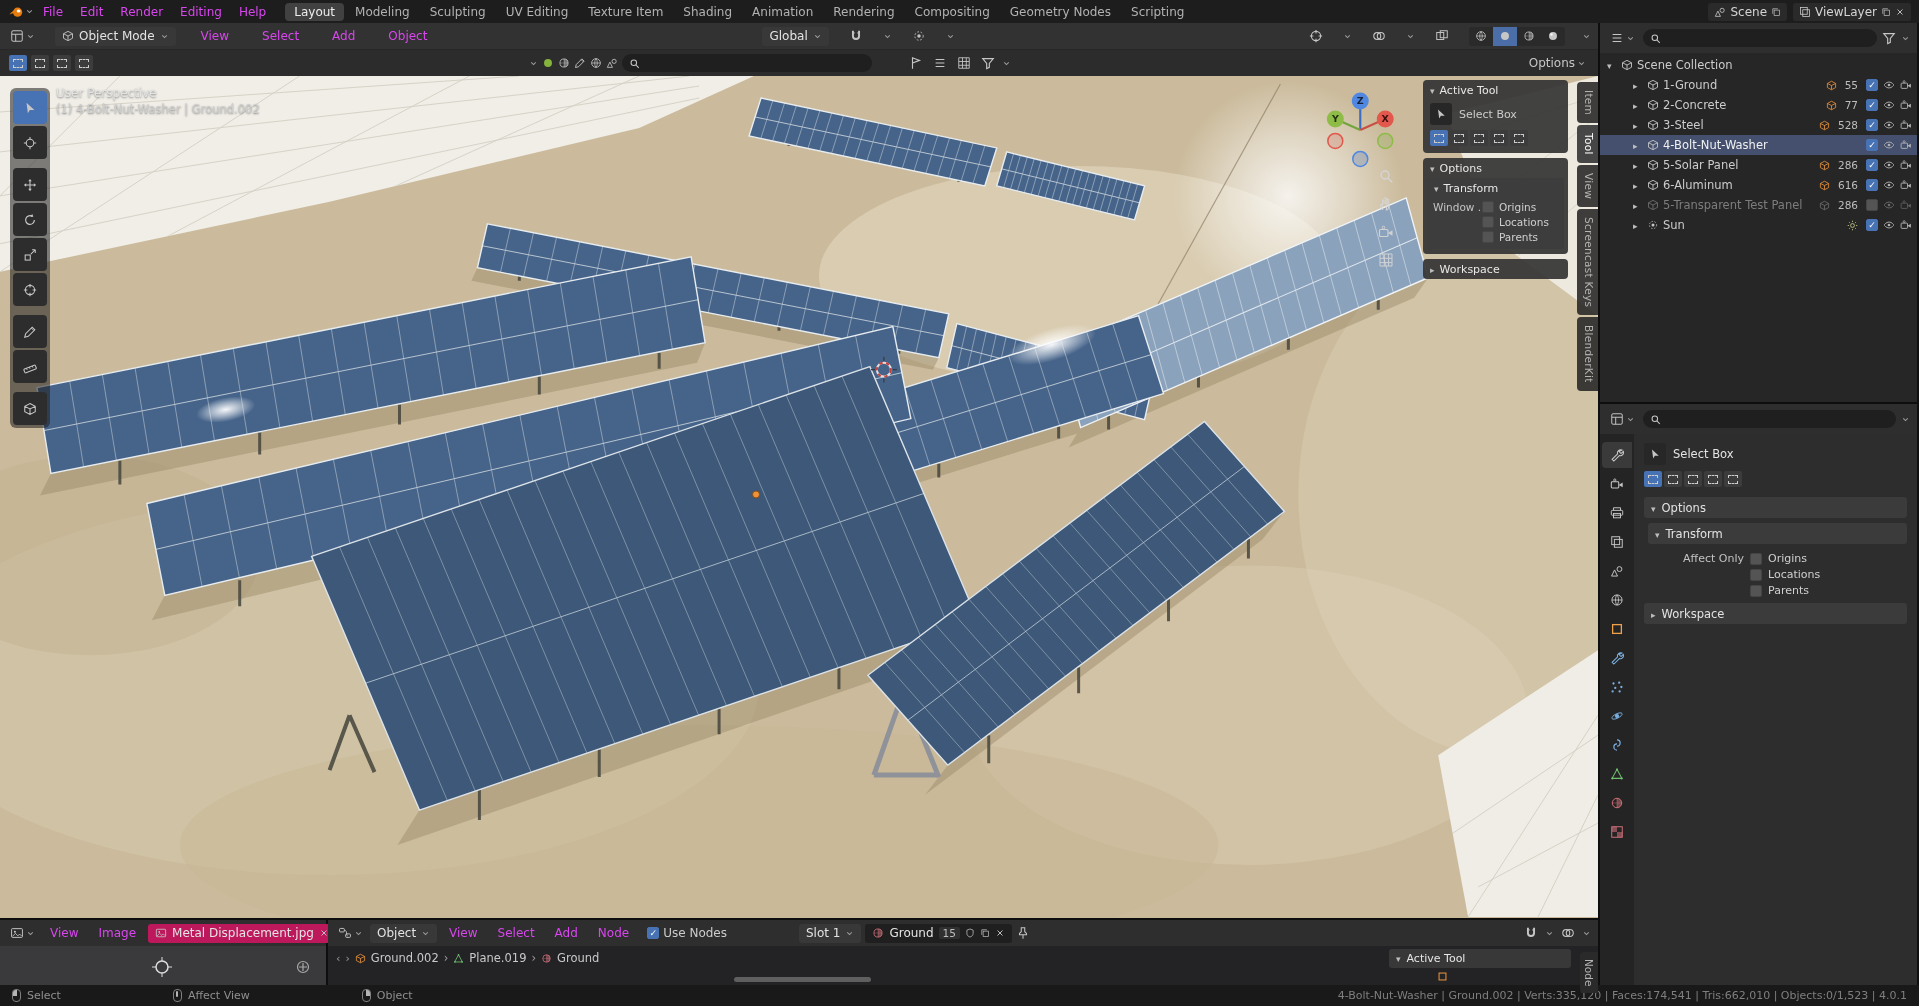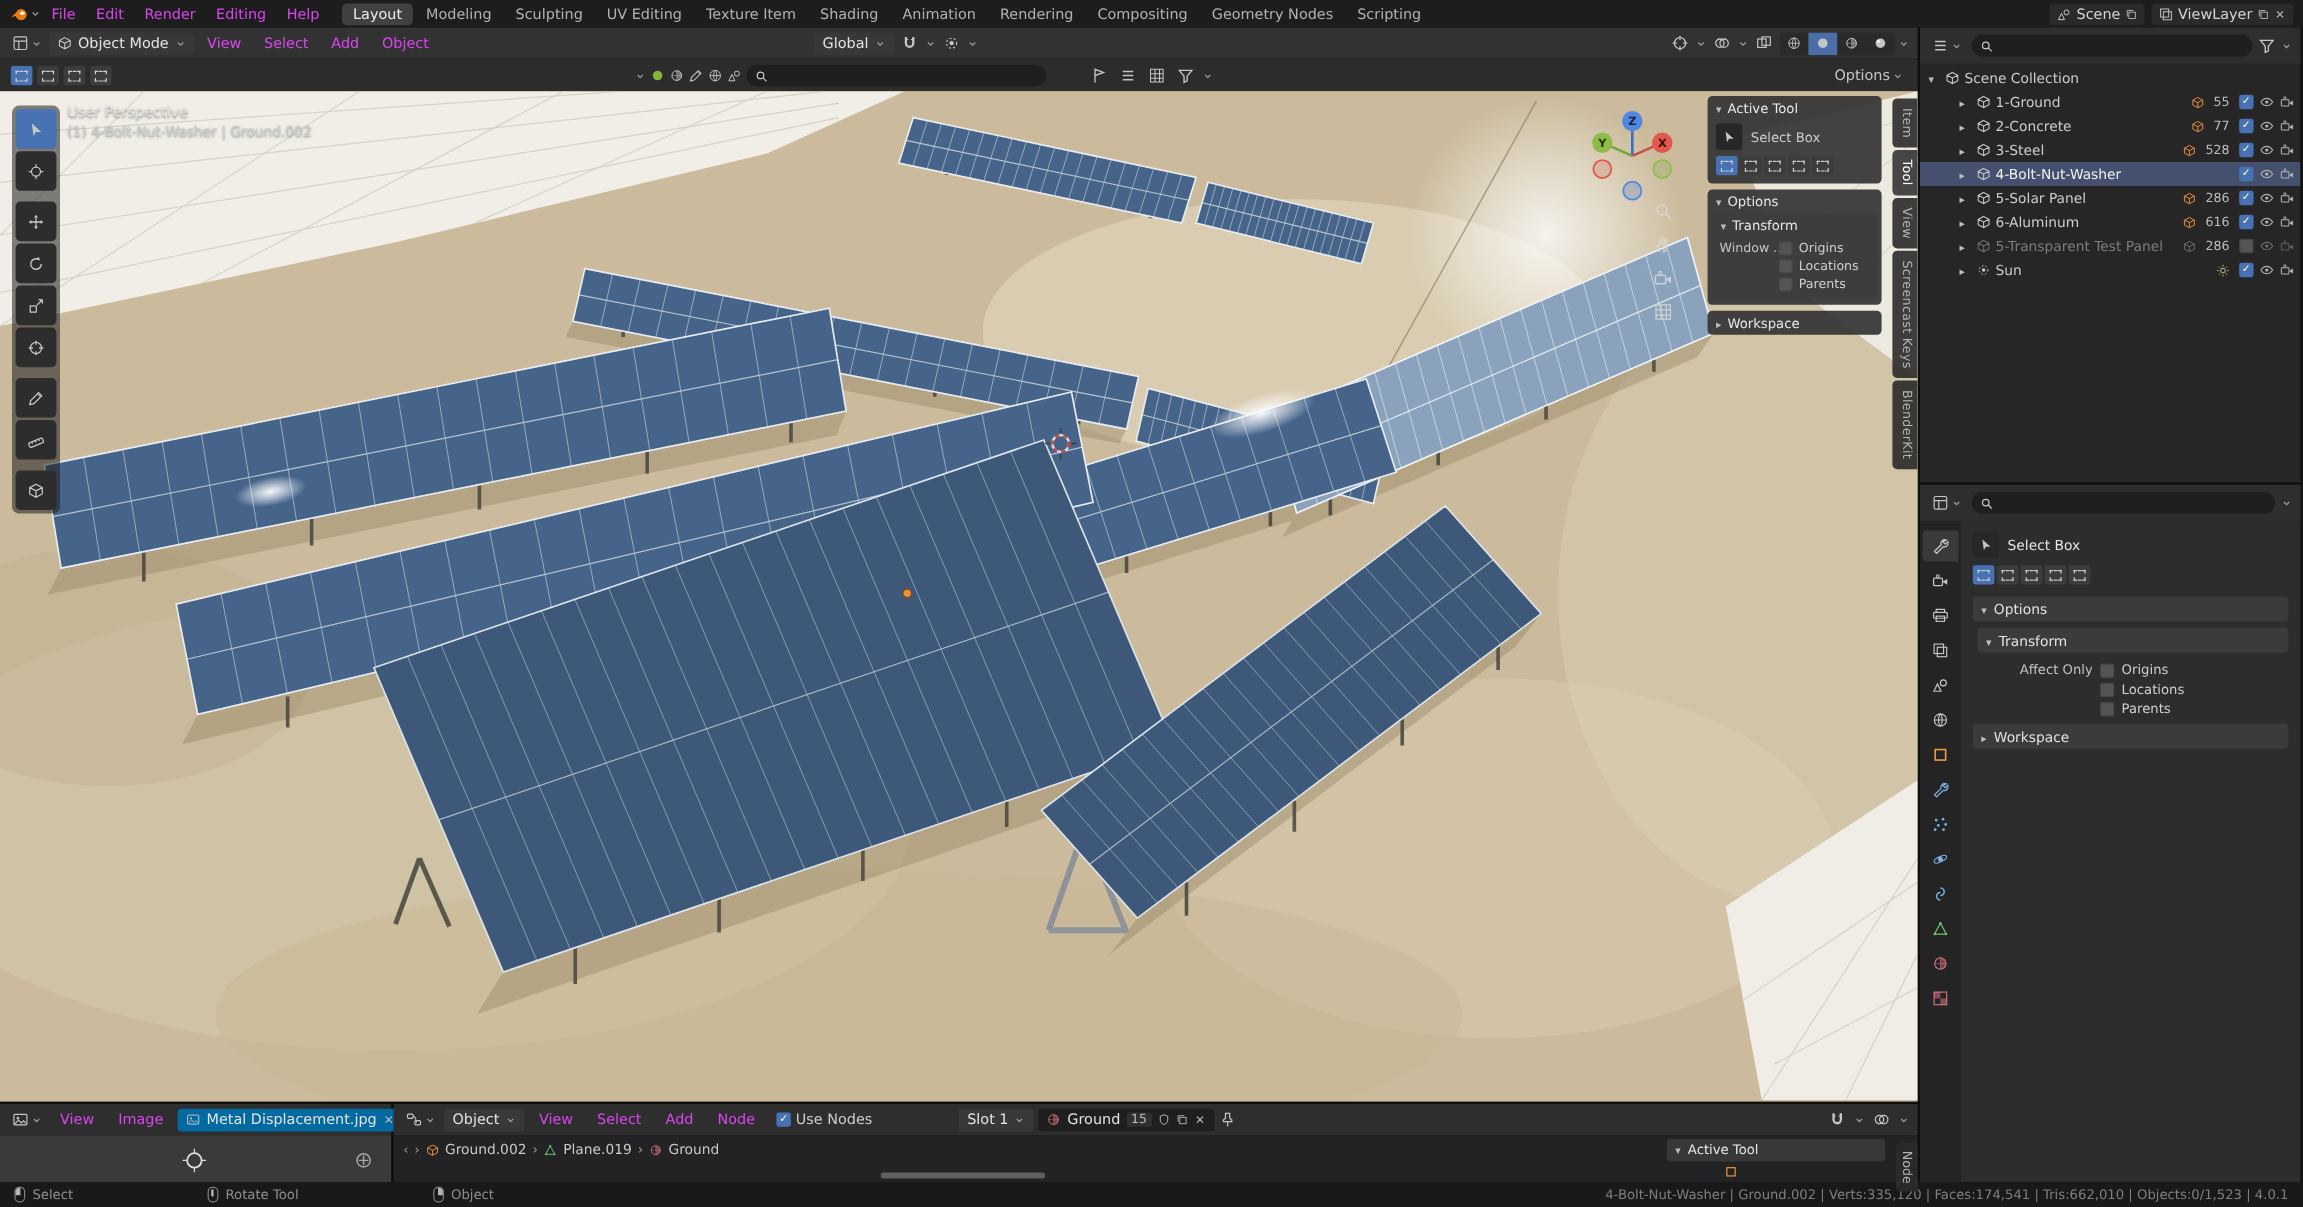--- a/index.html
+++ b/index.html
@@ -16,21 +16,21 @@
   .wstabs{display:flex;align-items:center;gap:2px;margin-left:10px}
   .wstab{padding:2px 9px;border-radius:4px;color:#b2b2b2;white-space:nowrap}
   .wstab.active{background:#414141;color:#ececec}
   .tb-right{margin-left:auto;display:flex;align-items:center;gap:6px}
   .datawidget{display:flex;align-items:center;gap:4px;background:#2a2a2a;border-radius:3px;padding:1px 6px;height:18px;color:#d5d5d5}
   
   .main{flex:1;display:flex;min-height:0}
   .leftcol{width:1600px;display:flex;flex-direction:column;border-right:2px solid #0e0e0e}
   .rightcol{width:317px;display:flex;flex-direction:column}
   
-  .vph{height:26px;background:#323232;display:flex;align-items:center;gap:3px;padding:0 7px;flex:0 0 auto}
+  .vph{height:26px;background:#323232;display:flex;align-items:center;gap:17px;padding:0 7px;flex:0 0 auto}
   .vpts{height:27px;background:#2c2c2c;border-top:1px solid #272727;display:flex;align-items:center;gap:4px;padding:0 9px;flex:0 0 auto}
   .widget{display:flex;align-items:center;gap:5px;background:#383838;border-radius:3px;padding:0 7px;height:19px;color:#e3e3e3;white-space:nowrap}
   .iconbtn{display:flex;align-items:center;justify-content:center;gap:2px;height:19px;padding:0 3px;border-radius:3px;color:#c6c6c6}
   .seg{display:flex;align-items:center;background:#2a2a2a;border-radius:3px;overflow:hidden}
   .seg .s{width:24px;height:19px;display:flex;align-items:center;justify-content:center;color:#c2c2c2}
   .seg .s.active{background:#4b6ea9;color:#fff}
   .modebox{width:18px;height:16px;border-radius:2px;background:#3c3c3c;display:inline-flex;align-items:center;justify-content:center}
   .modebox::before{content:"";width:8px;height:7px;border:1px dashed #cdcdcd}
   .modebox.active{background:#4772b3}
   .searchfield{display:flex;align-items:center;gap:5px;background:#1f1f1f;border-radius:10px;height:18px;padding:0 7px;color:#8a8a8a}
@@ -895,21 +895,21 @@
                   </svg>
                 </span>
               <span class="ic chev">
                   <svg>
                     <use href="#i-chev"></use>
                   </svg>
                 </span>
             </span>
             <span class="menu">View</span>
             <span class="menu">Image</span>
-            <span class="widget" style="background:#0369a1">
+            <span class="widget" style="background:#be185d">
               <span class="ic ic12">
                   <svg>
                     <use href="#i-image"></use>
                   </svg>
                 </span>
               <span>Metal Displacement.jpg</span>
               <span class="ic ic10">
                   <svg>
                     <use href="#i-x"></use>
                   </svg>
@@ -1536,21 +1536,21 @@
     </div>
   </div>
 
   <div class="statusbar">
     <span class="hint">
       <span class="mouse l"></span>
       <span>Select</span>
     </span>
     <span class="hint">
       <span class="mouse m"></span>
-      <span>Rotate Tool</span>
+      <span>Affect View</span>
     </span>
     <span class="hint">
       <span class="mouse r"></span>
       <span>Object</span>
     </span>
     <span class="stats">4-Bolt-Nut-Washer | Ground.002 | Verts:335,120 | Faces:174,541 | Tris:662,010 | Objects:0/1,523 | 4.0.1</span>
   </div>
 </div>
 
 </body></html>

